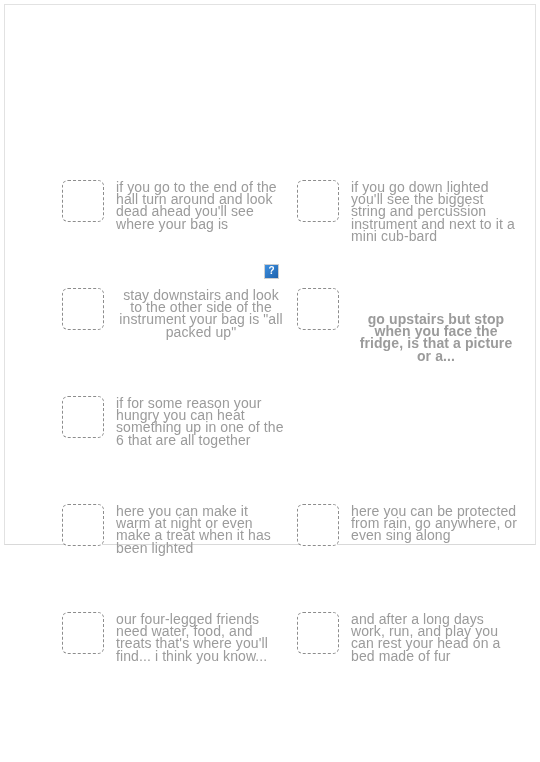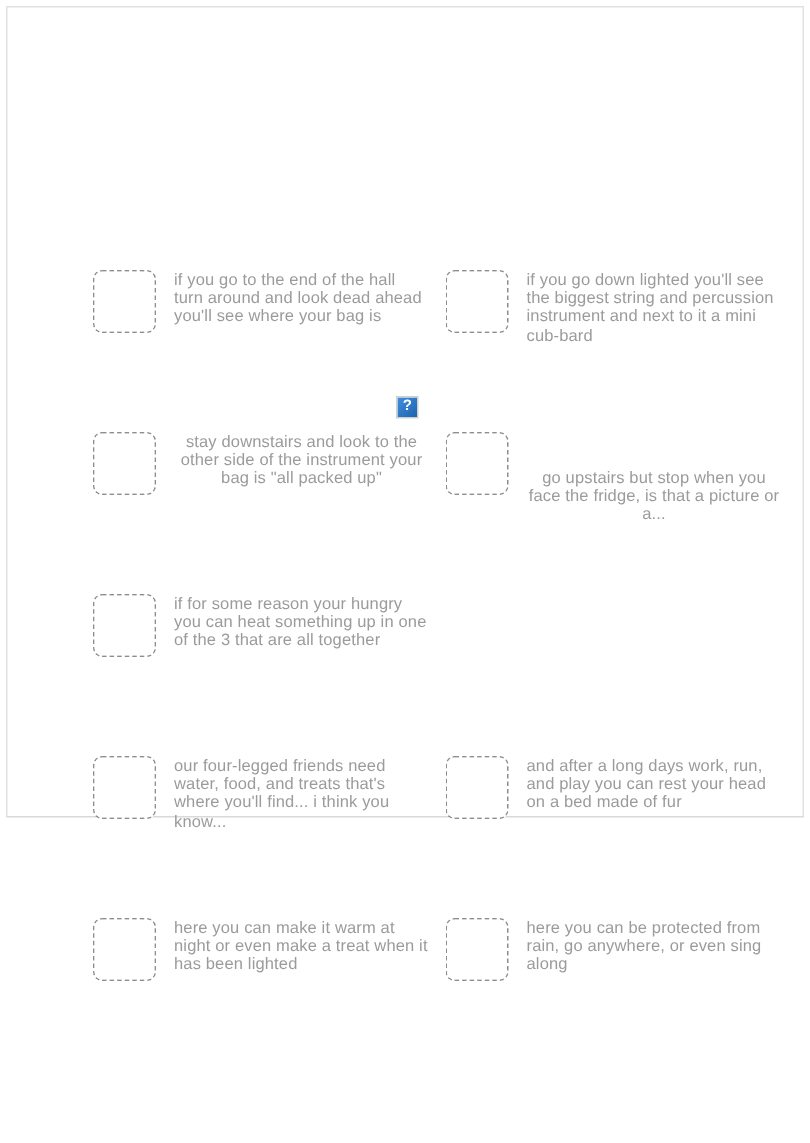--- a/index.html
+++ b/index.html
@@ -70,30 +70,31 @@
     width: 40px;
     height: 40px;
     flex: 0 0 40px;
     border: 1px dashed #8d8d8d;
     border-radius: 6px;
     background: #ffffff;
     margin-top: 8px;
   }
 
   .clue-text {
-    font-size: 11px;
+    font-size: 14px;
     line-height: 12.2px;
     color: #9b9b9b;
     padding-left: 12px;
     padding-top: 9px;
     width: 170px;
     letter-spacing: 0.1px;
   }
   .clue-text.vcenter {
     padding-top: 33px;
+    font-weight: bold;
   }
 
   
   .broken-img-icon {
     position: absolute;
     left: 264px;
     top: 264px;
     width: 15px;
     height: 15px;
     box-sizing: border-box;
@@ -144,40 +145,40 @@
       </div>
       <div class="clue-cell">
         <div class="img-placeholder"></div>
         <div class="clue-text vcenter">go upstairs but stop when you face the fridge, is that a picture or a...</div>
       </div>
     </div>
 
     <div class="clue-row row-2">
       <div class="clue-cell">
         <div class="img-placeholder"></div>
-        <div class="clue-text">if for some reason your hungry you can heat something up in one of the 3 that are all together</div>
+        <div class="clue-text">if for some reason your hungry you can heat something up in one of the 6 that are all together</div>
+      </div>
+    </div>
+
+    <div class="clue-row row-3">
+      <div class="clue-cell">
+        <div class="img-placeholder"></div>
+        <div class="clue-text">here you can make it warm at night or even make a treat when it has been lighted</div>
+      </div>
+      <div class="clue-cell">
+        <div class="img-placeholder"></div>
+        <div class="clue-text">here you can be protected from rain, go anywhere, or even sing along</div>
       </div>
     </div>
 
     <div class="clue-row row-4">
       <div class="clue-cell">
         <div class="img-placeholder"></div>
         <div class="clue-text">our four-legged friends need water, food, and treats that's where you'll find... i think you know...</div>
       </div>
       <div class="clue-cell">
         <div class="img-placeholder"></div>
         <div class="clue-text">and after a long days work, run, and play you can rest your head on a bed made of fur</div>
       </div>
     </div>
 
-    <div class="clue-row row-3">
-      <div class="clue-cell">
-        <div class="img-placeholder"></div>
-        <div class="clue-text">here you can make it warm at night or even make a treat when it has been lighted</div>
-      </div>
-      <div class="clue-cell">
-        <div class="img-placeholder"></div>
-        <div class="clue-text">here you can be protected from rain, go anywhere, or even sing along</div>
-      </div>
-    </div>
-
   </div>
 </div>
 
 </body></html>

